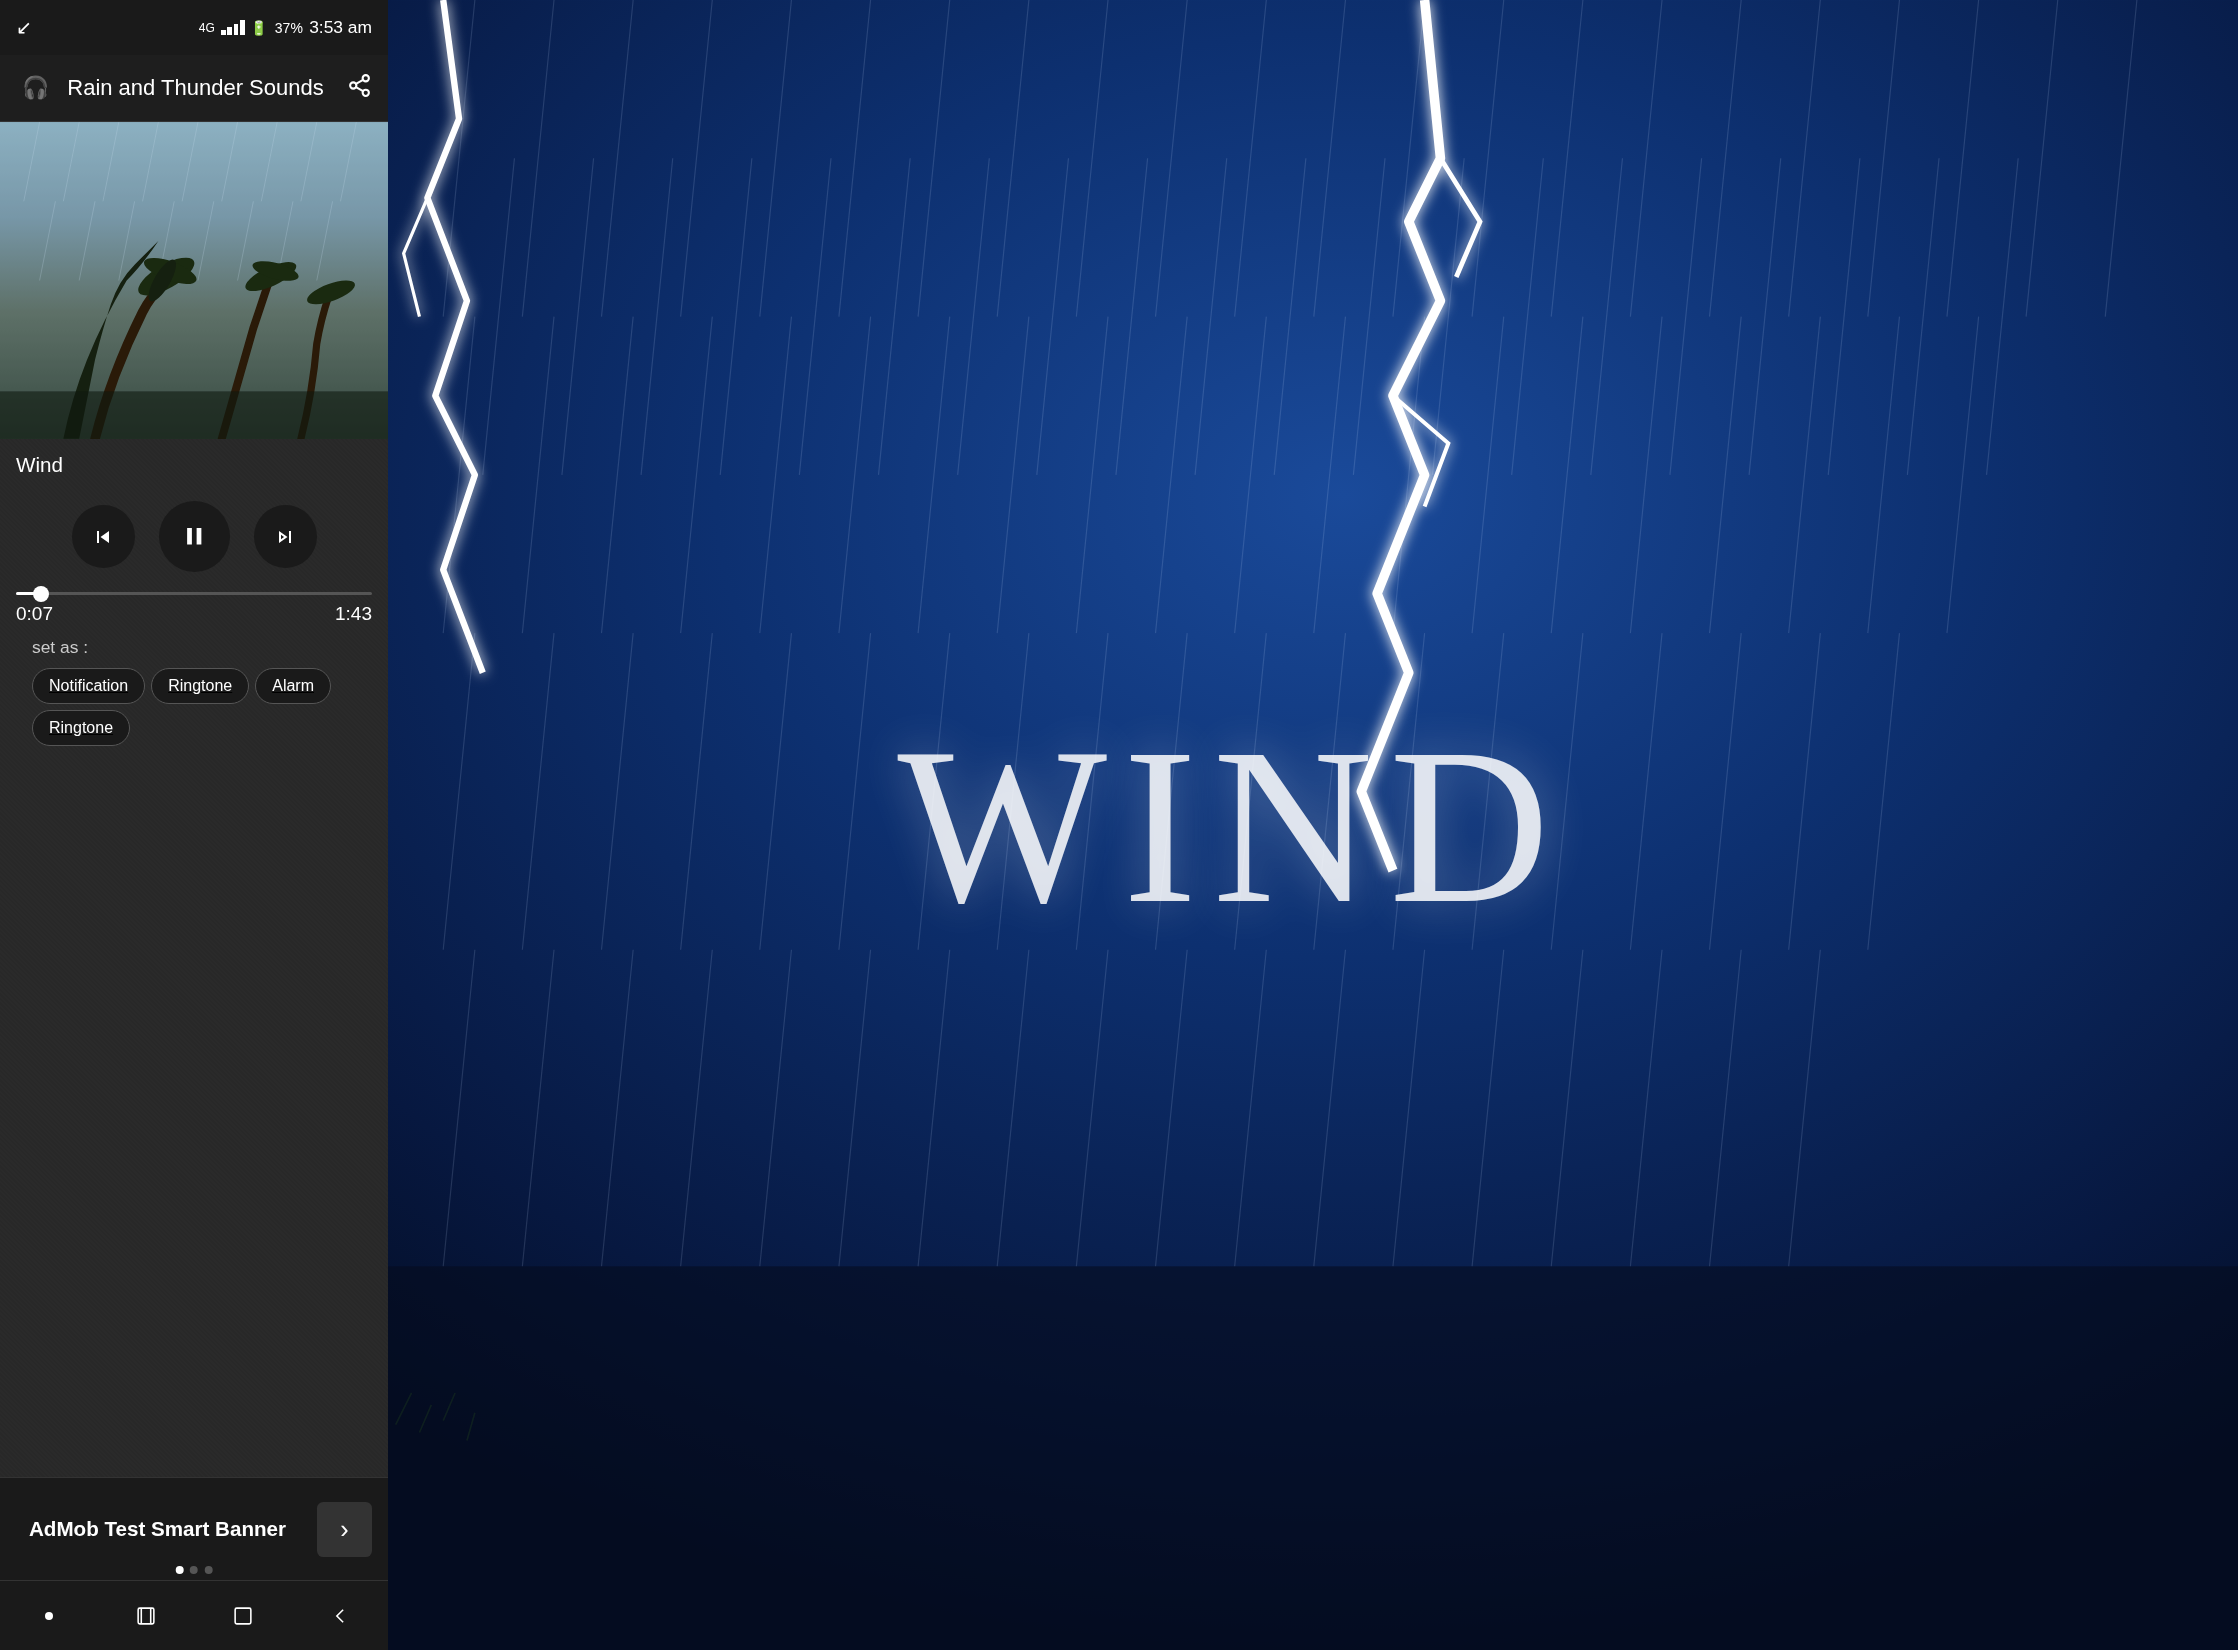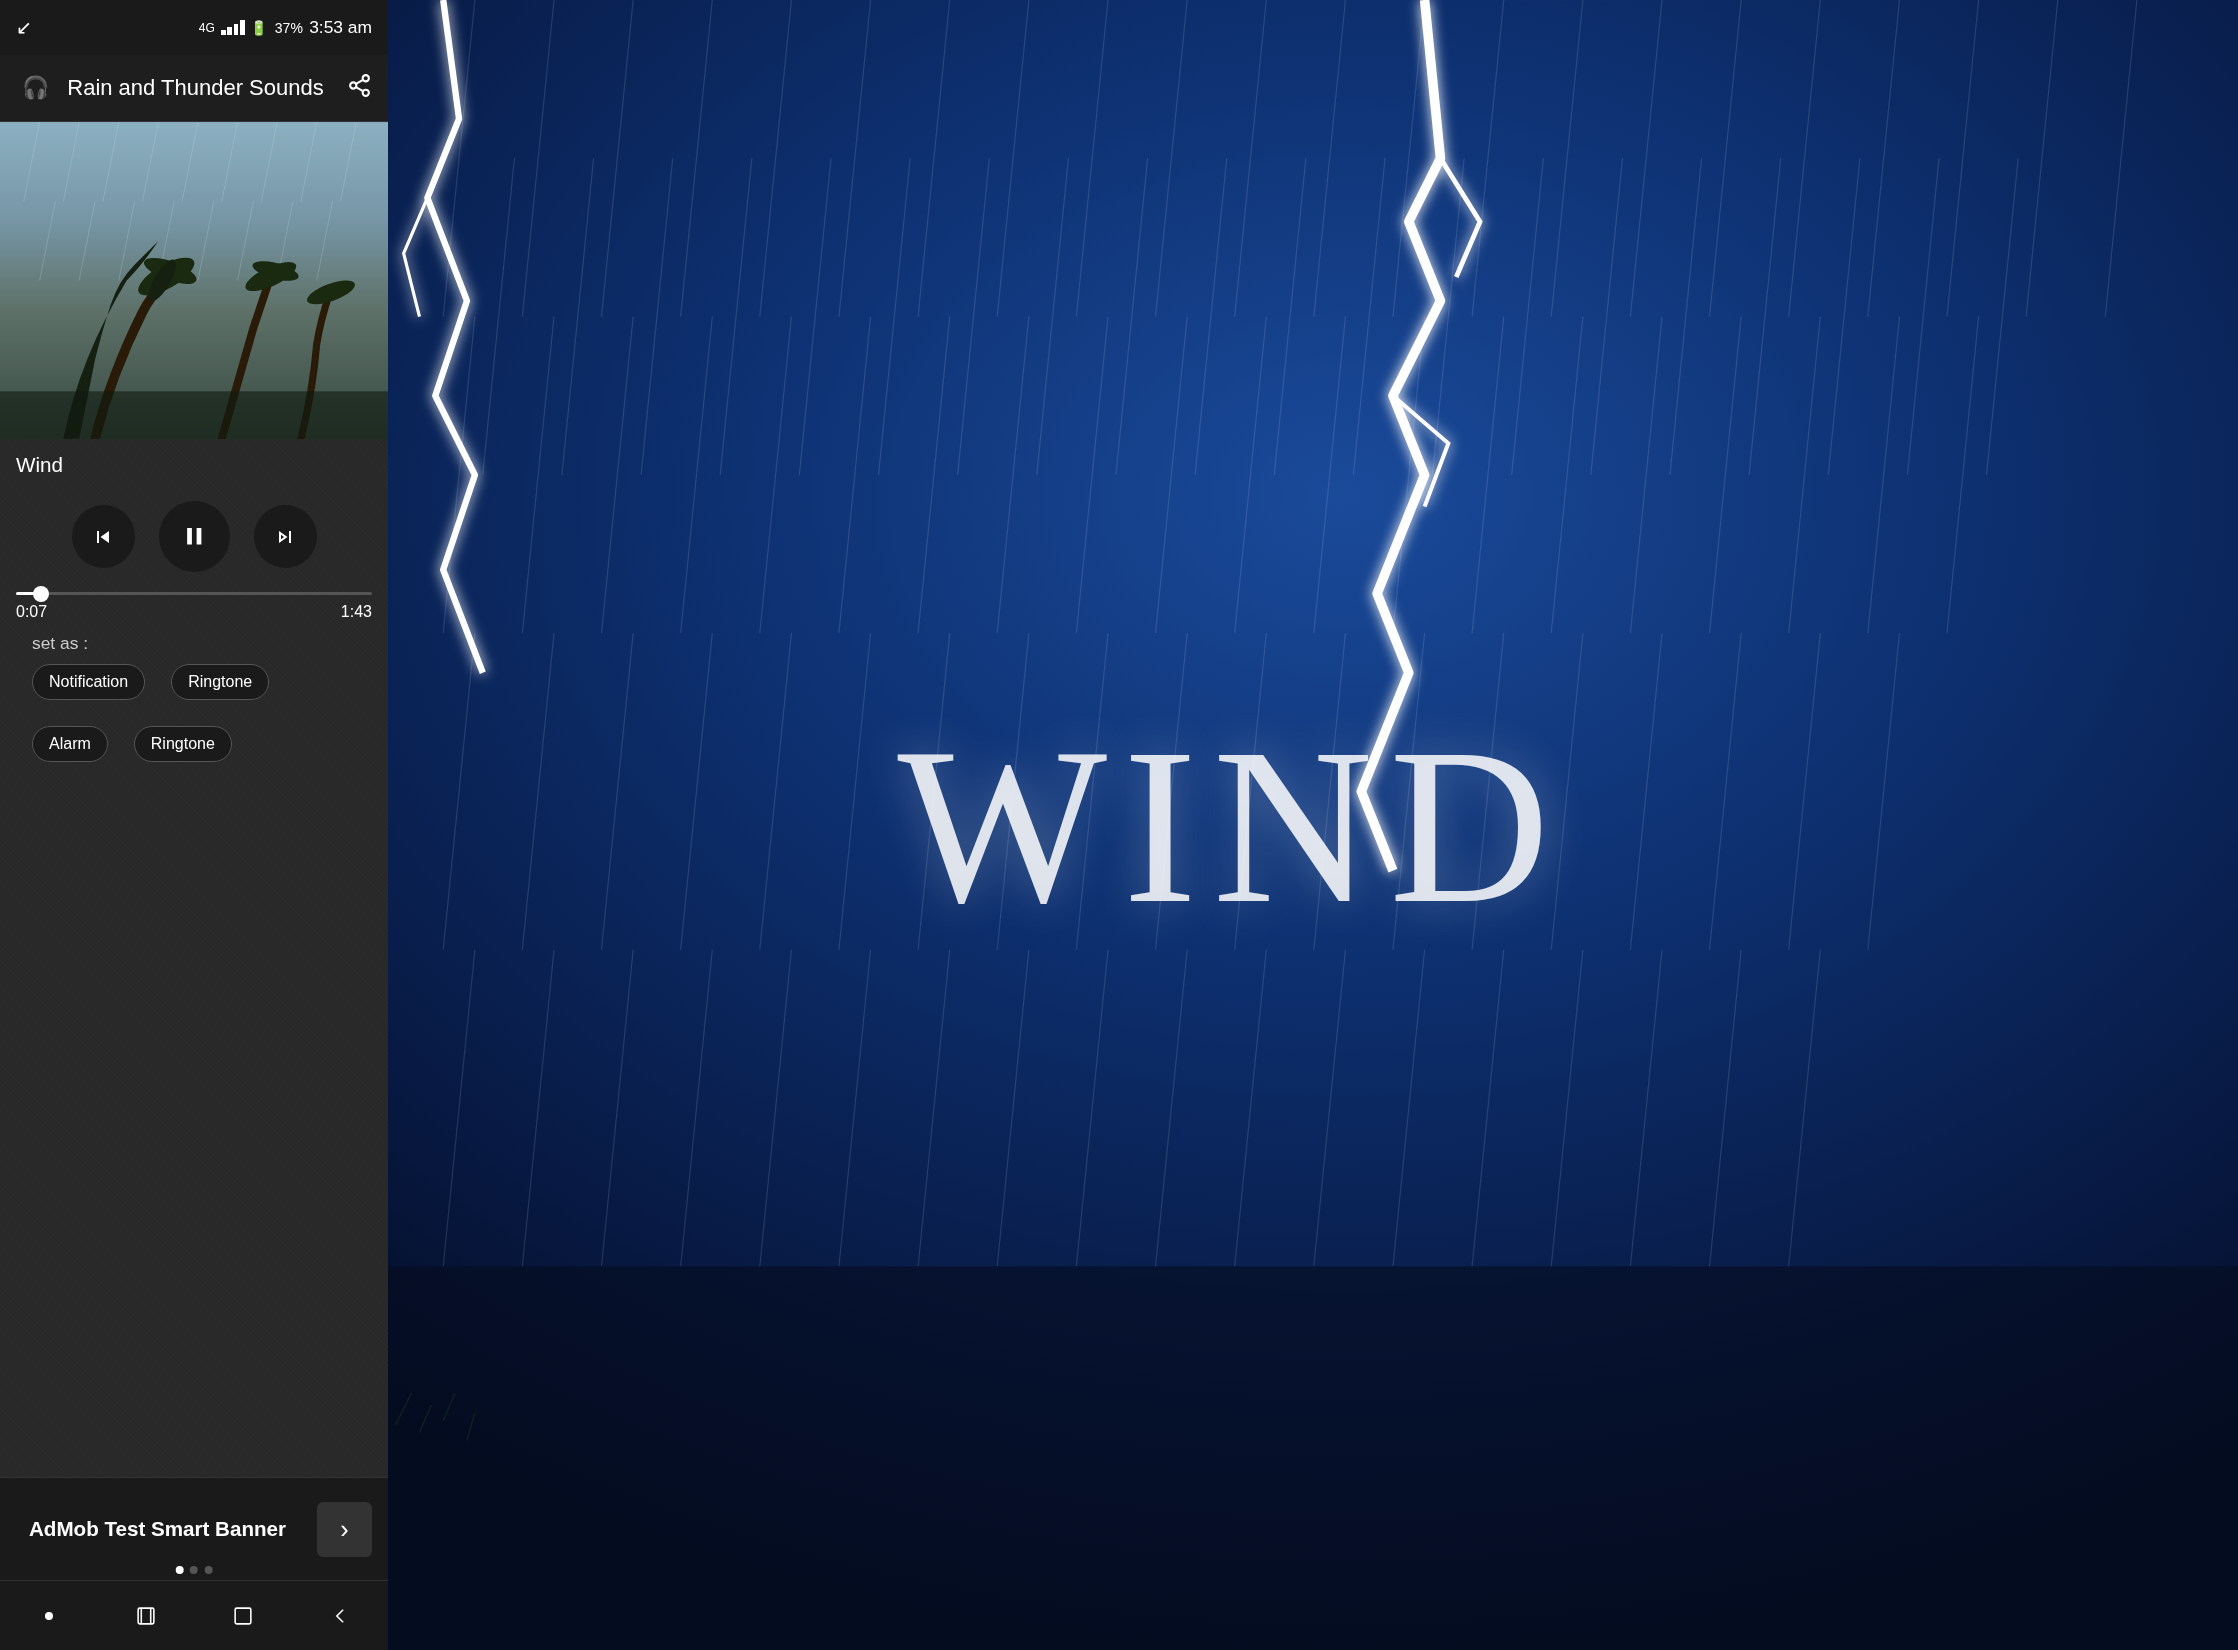--- a/index.html
+++ b/index.html
@@ -234,40 +234,41 @@
       border-radius: 50%;
     }
 
     .time-row {
       position: relative;
       z-index: 1;
       display: flex;
       justify-content: space-between;
       padding: 4px 16px;
       color: #fff;
-      font-size: 16px;
+      font-size: 19px;
     }
 
     
     .set-as-section {
       position: relative;
       z-index: 1;
       padding: 8px 32px 12px;
     }
 
     .set-as-label {
       color: #ccc;
       font-size: 17.4px;
       margin-bottom: 9.5px;
     }
 
     .set-as-buttons {
       display: flex;
-      gap: 26px;
+      gap: 6px;
       flex-wrap: wrap;
+      text-decoration: underline;
     }
 
     .set-as-btn {
       background: #1a1a1a;
       color: #fff;
       border: 0.8px solid #555;
       border-radius: 20px;
       padding: 8px 16px;
       font-size: 16px;
       cursor: pointer;

